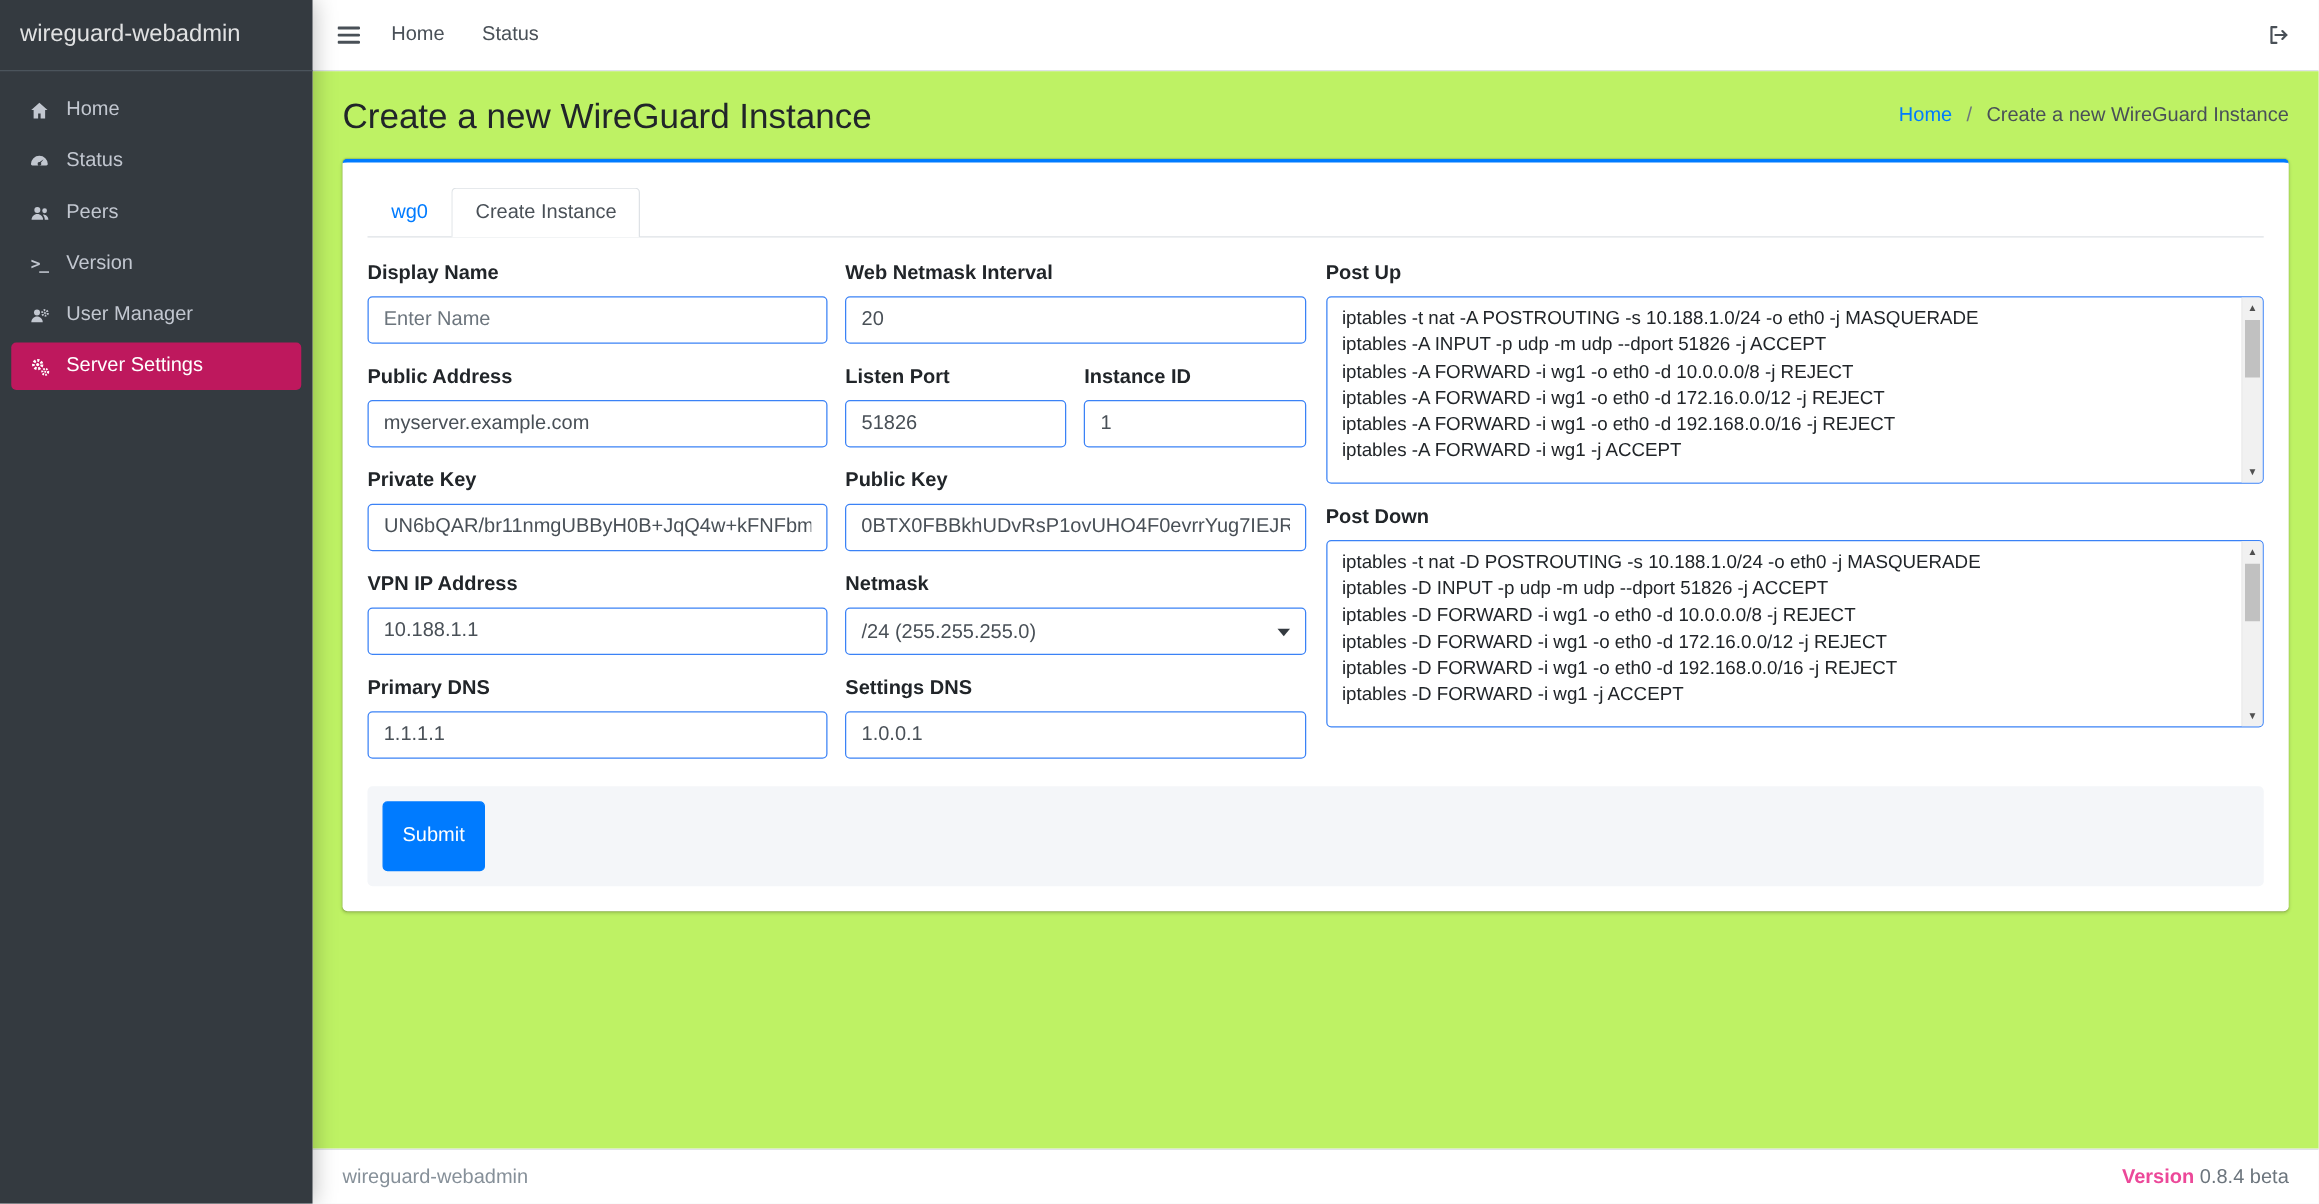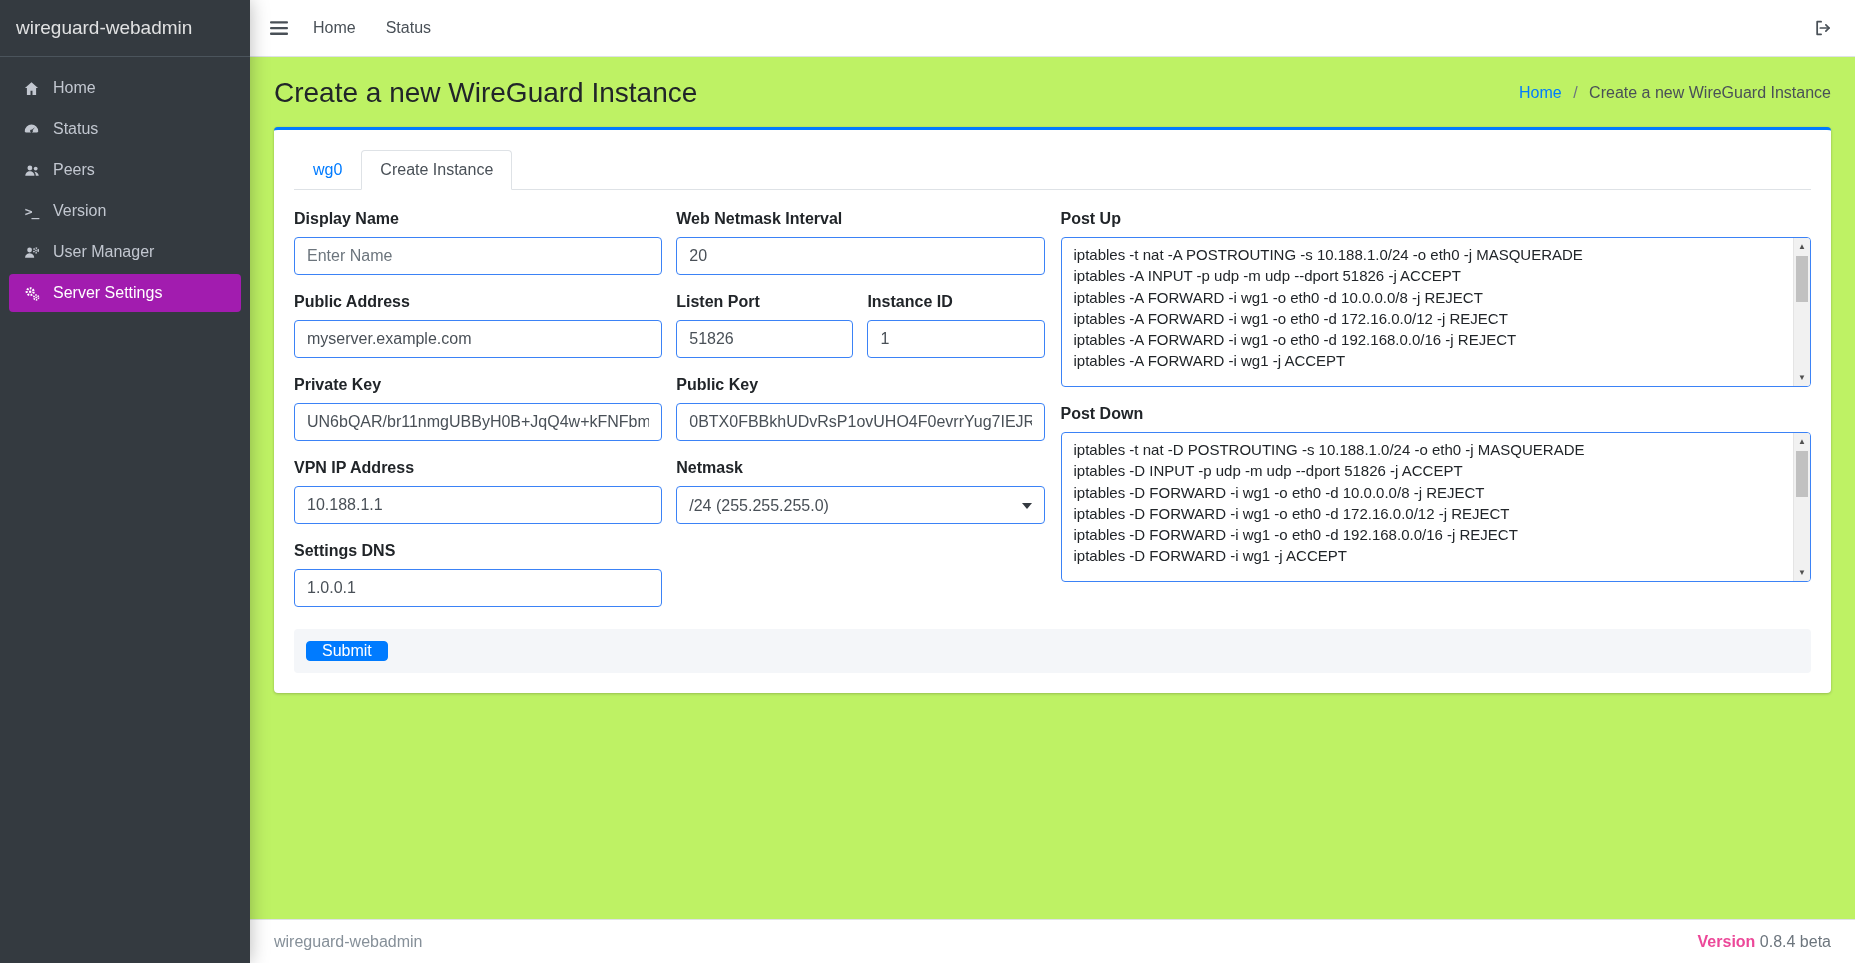--- a/index.html
+++ b/index.html
@@ -20,21 +20,21 @@
   .brand {
     height: 57px; flex: 0 0 57px; display: flex; align-items: center;
     padding: 0 16px; color: rgba(255,255,255,.85); font-size: 19px;
     border-bottom: 1px solid #4b545c; white-space: nowrap; overflow: hidden; cursor: pointer;
   }
   .nav { padding: 12px 9px; display: flex; flex-direction: column; gap: 3px; }
   .nav-item {
     display: flex; align-items: center; padding: 10px 10px;
     border-radius: 4px; color: #c2c7d0; cursor: pointer;
   }
-  .nav-item.active { background: #a21caf; color: #fff; text-align: right; }
+  .nav-item.active { background: #be185d; color: #fff; text-align: right; }
   .nav-item .icon {
     width: 25px; margin-right: 9px; display: flex; align-items: center;
     justify-content: center; color: inherit; flex: 0 0 25px;
   }
   .nav-label { font-size: 16px; }
   .console-glyph { font-family: "DejaVu Sans Mono", monospace; font-weight: bold; font-size: 13px; letter-spacing: -1px; }
 
   
   .main { flex: 1; display: flex; flex-direction: column; min-width: 0; }
 
@@ -101,21 +101,21 @@
     position: absolute; left: 0; width: 100%; height: 15px; display: flex;
     align-items: center; justify-content: center; font-size: 8px; color: #505050; cursor: pointer;
   }
   .fs-arrow.up { top: 1px; }
   .fs-arrow.down { bottom: 1px; }
   .fs-thumb { position: absolute; left: 2px; width: 12px; top: 18px; height: 46px; background: #c1c1c1; cursor: pointer; }
 
   .submit-bar { background: #f4f6f9; border-radius: 4px; padding: 12px; margin-top: 4px; }
   .btn-primary {
     background: #007bff; border: 1px solid #007bff; color: #fff; font-size: 16px;
-    font-family: "Liberation Sans", sans-serif; padding: 0 15px; border-radius: 4px; cursor: pointer;
+    font-family: "Liberation Sans", sans-serif; padding: 18px 15px; border-radius: 4px; cursor: pointer;
   }
 
   .footer {
     flex: 0 0 44px; background: #fff; border-top: 1px solid #dee2e6;
     display: flex; align-items: center; justify-content: space-between;
     padding: 0 24px; font-size: 16px; color: #869099;
   }
   .version { color: #6c757d; }
   .version .version-label { color: #ec4899; font-weight: 700; }
 </style>
@@ -288,20 +288,24 @@
                     <select class="form-control">
                       <option>/24 (255.255.255.0)</option>
                     </select>
                     <span class="select-caret"></span>
                   </div>
                 </div>
               </div>
 
               <div class="grid-2">
                 <div class="form-group">
+                  <label class="form-label">Primary DNS</label>
+                  <input class="form-control" type="text" value="1.1.1.1" style="">
+                </div>
+                <div class="form-group">
                   <label class="form-label">Settings DNS</label>
                   <input class="form-control" type="text" value="1.0.0.1" style="">
                 </div>
               </div>
 
             </div>
 
             <div>
 
               <div class="form-group">

